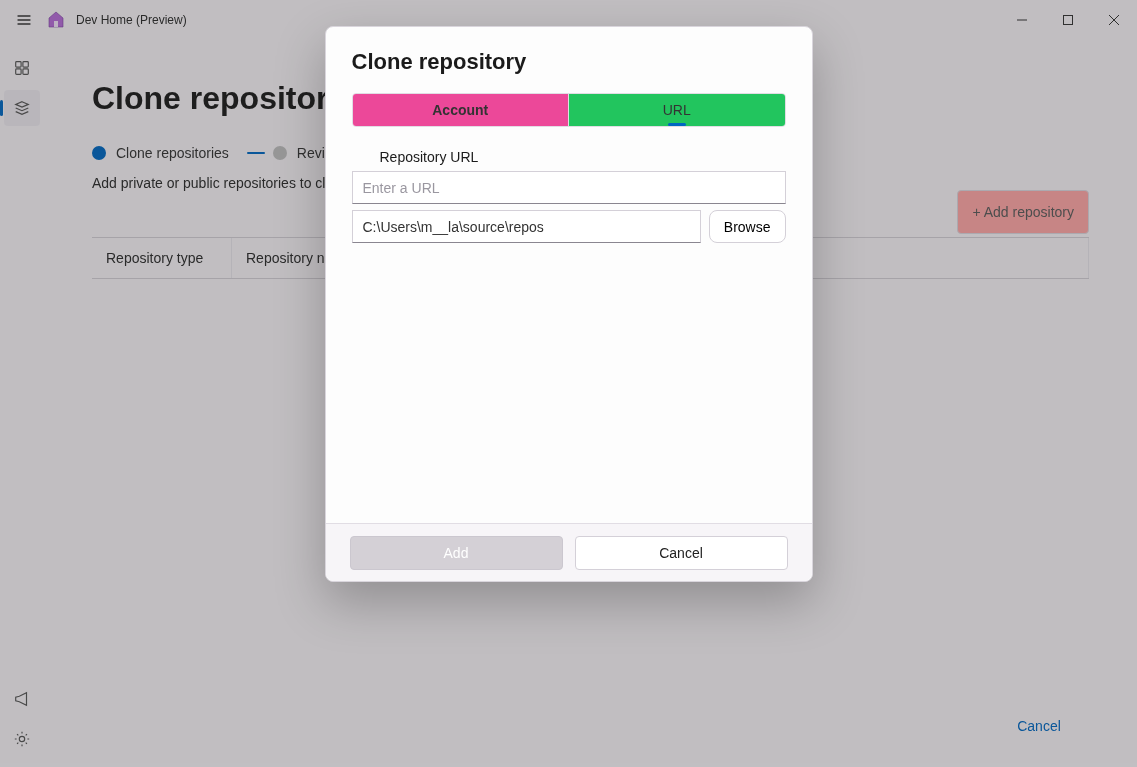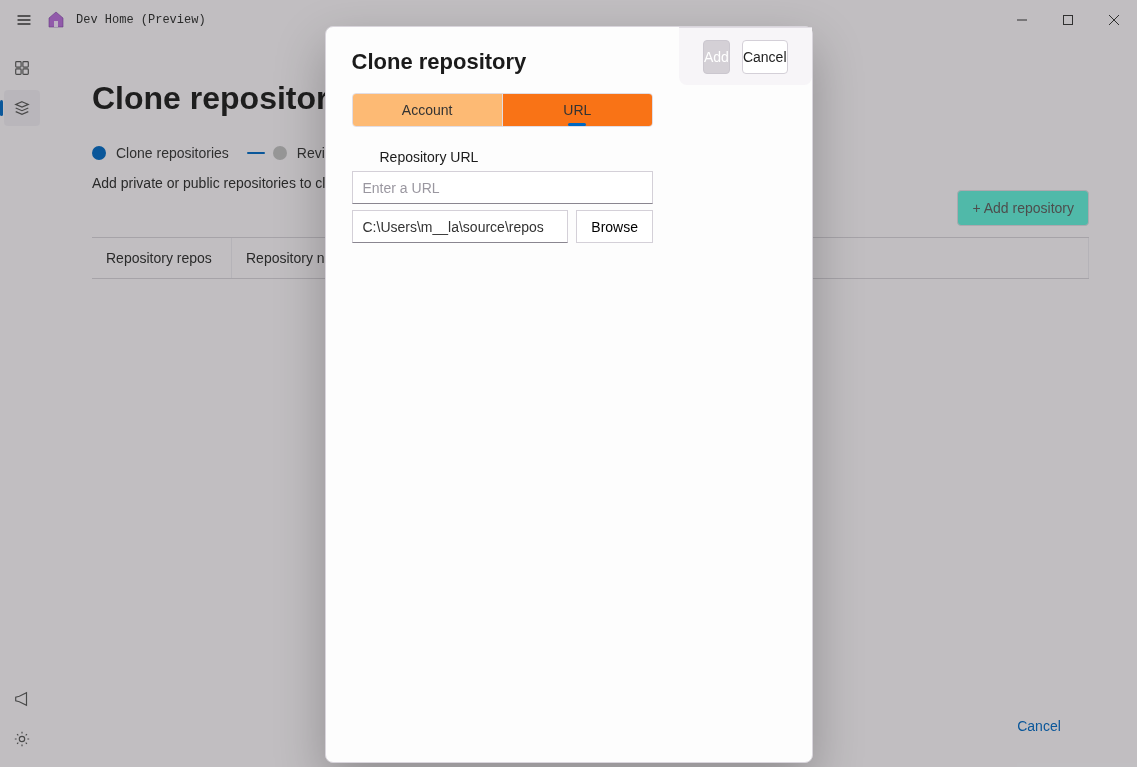--- a/index.html
+++ b/index.html
@@ -3,21 +3,21 @@
 <meta charset="utf-8">
 <style>
   * { box-sizing: border-box; margin: 0; padding: 0; font-family: "Segoe UI", -apple-system, sans-serif; }
   html, body { width: 1137px; height: 767px; overflow: hidden; }
   body { background: #f4f1f5; position: relative; }
 
   
   .titlebar { height: 40px; display: flex; align-items: center; padding-left: 8px; }
   .hamburger { width: 32px; height: 32px; display:flex; align-items:center; justify-content:center; cursor:pointer; }
   .app-icon { width: 20px; height: 20px; margin-left: 6px; display:flex; align-items:center; justify-content:center; }
-  .app-title { margin-left: 10px; font-size: 12px; color: #2b2b2b; font-family: Liberation Mono, monospace; }
+  .app-title { margin-left: 10px; font-size: 12px; color: #2b2b2b; }
   .win-controls { margin-left:auto; display:flex; }
   .win-btn { width:46px; height:40px; display:flex; align-items:center; justify-content:center; color:#333; }
   .win-btn svg { width:10px; height:10px; stroke:#333; stroke-width:1; fill:none; }
 
   
   .leftrail { position:absolute; top:40px; left:0; bottom:0; width:44px; display:flex; flex-direction:column; align-items:center; }
   .rail-top { display:flex; flex-direction:column; gap:4px; padding-top:10px; }
   .rail-bottom { margin-top:auto; display:flex; flex-direction:column; gap:4px; padding-bottom:10px; }
   .rail-item { width:36px; height:36px; border-radius:4px; display:flex; align-items:center; justify-content:center; color:#555; cursor:pointer; }
   .rail-item.selected { background:#eae6ed; position:relative; }
@@ -27,44 +27,44 @@
   
   .content { position:absolute; top:40px; left:44px; right:0; bottom:0; padding: 40px 48px; }
   .page-title { font-size: 32px; font-weight:600; color:#1b1b1b; }
   .wizard { margin-top:28px; display:flex; align-items:center; gap:6px; }
   .step-dot { width:14px; height:14px; border-radius:50%; }
   .step-dot.active { background:#0067c0; border:2px solid #0067c0; }
   .step-dot.inactive { background:#bdbdbd; }
   .step-connector { width:18px; height:2px; background:#0067c0; border-radius:1px; margin:0 2px;}
   .step-label { font-size:14px; color:#333; margin-left:4px; margin-right:10px; }
   .desc { margin-top:14px; font-size:14px; color:#2b2b2b; }
-  .add-repo-btn { position:absolute; top:150px; right:48px; height:36px; padding:0 14px; border:1px solid #d9d5dc; background:#5eead4; border-radius:4px; font-size:14px; color:#5a5a5a; cursor:pointer; }
+  .add-repo-btn { position:absolute; top:150px; right:48px; height:44px; padding:0 14px; border:1px solid #d9d5dc; background:#fca5a5; border-radius:4px; font-size:14px; color:#5a5a5a; cursor:pointer; }
   .tablehead { margin-top: 46px; display:flex; border-top:1px solid #d0cdd3; border-bottom:1px solid #d0cdd3; }
   .th { padding:12px 14px; font-size:14px; color:#2b2b2b; border-right:1px solid #e5e2e8; }
   .page-footer { position:absolute; bottom:24px; right:48px; display:flex; gap:10px; }
   .btn-secondary-plain { height:34px; min-width:100px; padding:0 20px; border:none; background:transparent; color:#0067c0; font-size:14px; cursor:pointer; }
   .btn-primary { height:34px; min-width:120px; padding:0 20px; border:none; background:#0067c0; color:#fff; font-size:14px; border-radius:4px; cursor:pointer; }
 
   
   .modal-backdrop { position:absolute; inset:0; background:rgba(40,40,40,0.25); }
-  .modal { position:absolute; top:26px; left:50%; transform:translateX(-50%); width:488px; height:737px; background:#fdfdfd; border:1px solid #d9d5dc; border-radius:8px; box-shadow:0 20px 50px rgba(0,0,0,0.25); display:flex; }
+  .modal { position:absolute; top:26px; left:50%; transform:translateX(-50%); width:488px; height:556px; background:#fdfdfd; border:1px solid #d9d5dc; border-radius:8px; box-shadow:0 20px 50px rgba(0,0,0,0.25); display:flex; flex-direction:column; }
   .modal-body { padding: 22px 26px 0 26px; flex:1; overflow:hidden; }
   .modal-title { font-size:22px; font-weight:600; color:#1b1b1b; }
   .seg { margin-top:18px; display:flex; width:100%; border:1px solid #e1dde4; border-radius:4px; height:34px; overflow:hidden; }
   .seg-item { flex:1; display:flex; align-items:center; justify-content:center; font-size:14px; color:#333; cursor:pointer; position:relative; }
-  .seg-item.selected { background:#f97316;text-align:center; }
-  .seg-item:not(.selected) { background:#fdba74; }
+  .seg-item.selected { background:#22c55e;text-align:center; }
+  .seg-item:not(.selected) { background:#ec4899;font-weight:bold; }
   .seg-item.selected::after { content:""; position:absolute; bottom:0px; left:50%; transform:translateX(-50%); width:18px; height:3px; background:#0067c0; border-radius:2px; }
   .seg-divider { width:1px; background:#e1dde4; }
   .field-label { margin-top:22px; font-size:14px; color:#1b1b1b;padding-left:28px; }
   .text-input { margin-top:6px; width:100%; height:33px; border:1px solid #d4d0d8; border-bottom:1.5px solid #8a8690; border-radius:0; padding:0 10px; font-size:14px; background:#fff; color:#333; outline:none; }
   .text-input::placeholder { color:#9a97a0; }
   .path-row { display:flex; gap:8px; margin-top:6px; }
   .path-row .text-input { margin-top:0; flex:1; }
-  .browse-btn { height:33px; padding:0 14px; border:1px solid #d4d0d8; background:#fff; border-radius:0; font-size:14px; cursor:pointer; }
+  .browse-btn { height:33px; padding:0 14px; border:1px solid #d4d0d8; background:#fff; border-radius:8px; font-size:14px; cursor:pointer; }
   .modal-footer { height:58px; border-top:1px solid #e1dde4; background:#f7f5f8; border-radius:0 0 8px 8px; display:flex; align-items:center; justify-content:flex-end; gap:12px; padding:12px 24px; }
   .modal-footer button { flex:1; height:34px; border-radius:4px; font-size:14px; }
   .btn-add-disabled { background:#d4d0d6; border:1px solid #cbc7cf; color:#fff; cursor:default; }
   .btn-cancel { background:#fff; border:1px solid #d4d0d8; color:#222; cursor:pointer; }
 </style>
 </head>
 <body>
 
 <div class="titlebar">
   <div class="hamburger">
@@ -134,21 +134,21 @@
   <div class="wizard">
     <div class="step-dot active"></div>
     <span class="step-label">Clone repositories</span>
     <div class="step-connector"></div>
     <div class="step-dot inactive"></div>
     <span class="step-label">Review</span>
   </div>
   <div class="desc">Add private or public repositories to clone to your machine.</div>
   <button class="add-repo-btn">+ Add repository</button>
   <div class="tablehead">
-    <div class="th" style="width:140px">Repository repos</div>
+    <div class="th" style="width:140px">Repository type</div>
     <div class="th" style="flex:1">Repository name</div>
   </div>
   <div class="page-footer">
     <button class="btn-secondary-plain">Cancel</button>
   </div>
 </div>
 
 <div class="modal-backdrop"></div>
 <div class="modal">
   <div class="modal-body">

